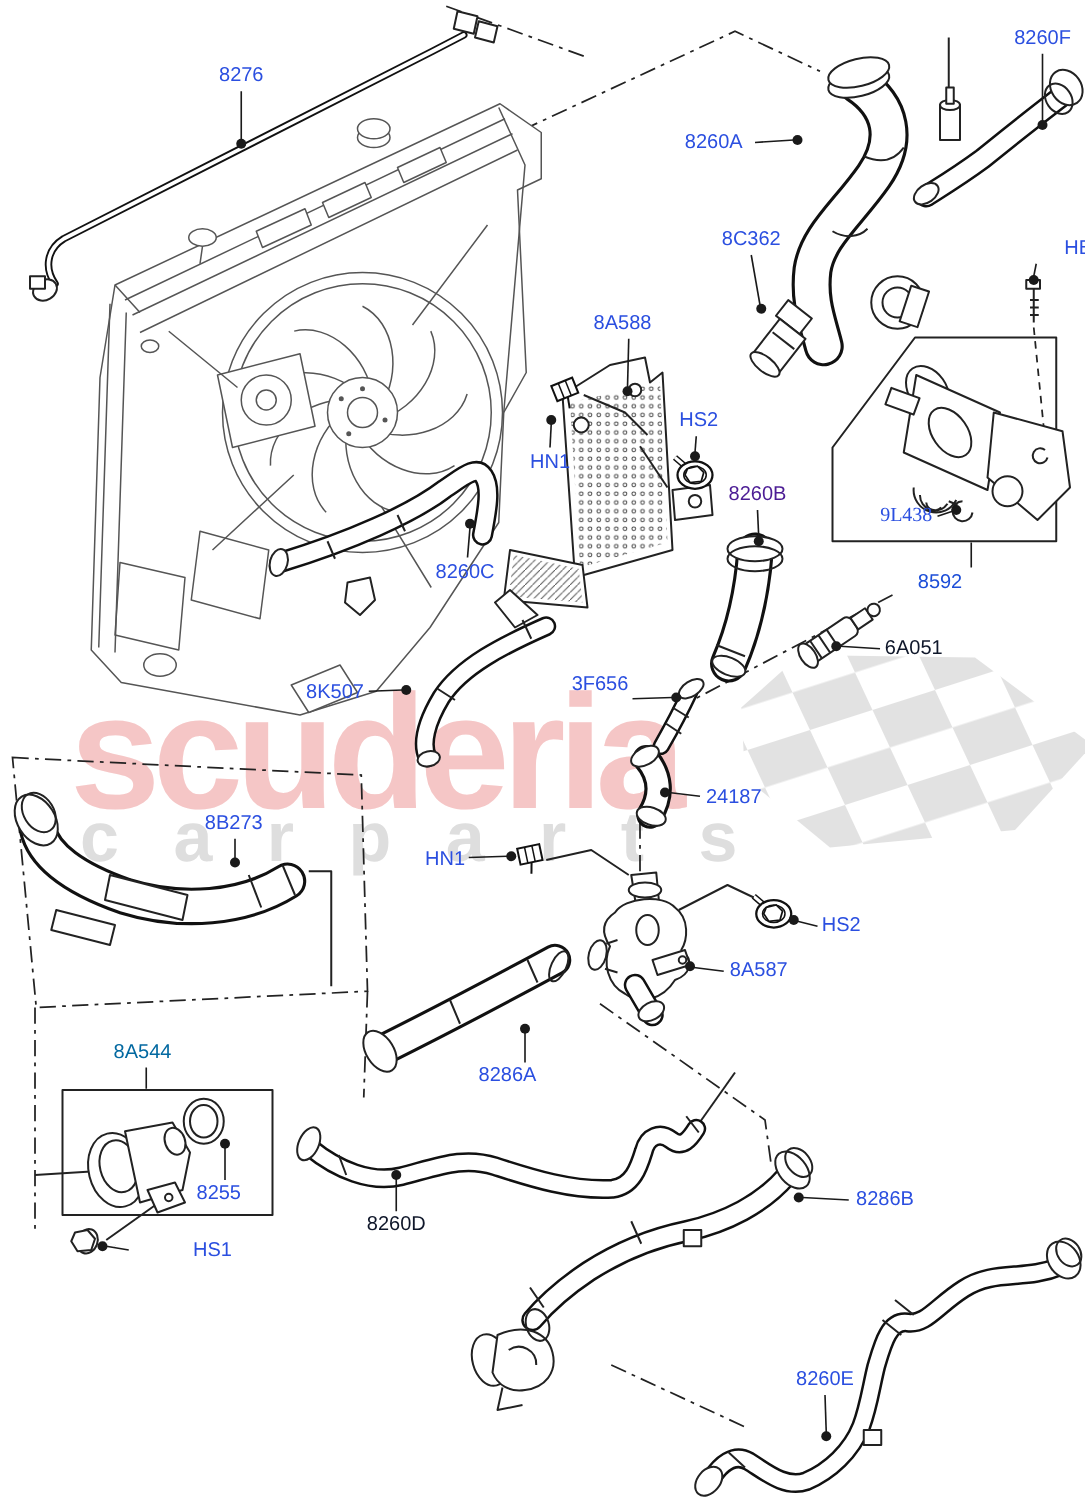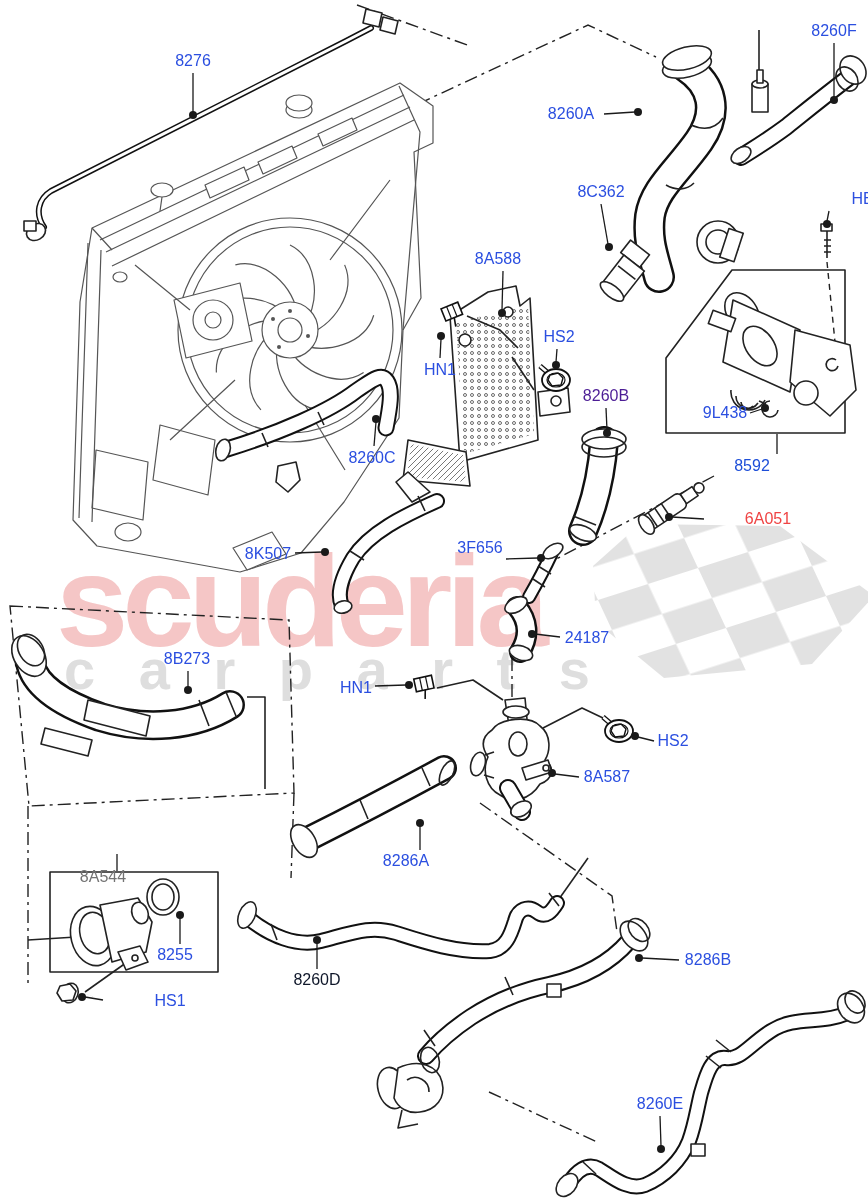--- a/index.html
+++ b/index.html
@@ -412,32 +412,32 @@
 <div id="callout-layer">
       <div class="callout" style="left: 193px; top: 61px; color: rgb(43, 79, 224);">8276</div>
       <div class="callout" style="left: 834px; top: 31px; color: rgb(43, 79, 224);">8260F</div>
       <div class="callout" style="left: 571px; top: 114px; color: rgb(43, 79, 224);">8260A</div>
       <div class="callout" style="left: 601px; top: 192px; color: rgb(43, 79, 224);">8C362</div>
       <div class="callout" style="left: 832px; top: 199px; color: rgb(43, 79, 224); margin-left: 35px;">HB1</div>
       <div class="callout" style="left: 498px; top: 259px; color: rgb(43, 79, 224);">8A588</div>
       <div class="callout" style="left: 559px; top: 337px; color: rgb(43, 79, 224);">HS2</div>
       <div class="callout" style="left: 440px; top: 370px; color: rgb(43, 79, 224);">HN1</div>
       <div class="callout" style="left: 606px; top: 396px; color: #4c1d95;">8260B</div>
-      <div class="callout" style="left: 725px; top: 413px; color: rgb(43, 79, 224);">9L438</div>
+      <div class="callout" style="left: 725px; top: 413px; color: rgb(43, 79, 224); font-family: Liberation Serif, serif;">9L438</div>
       <div class="callout" style="left: 728px; top: 466px; color: #1d4ed8; margin-left: 24px;">8592</div>
       <div class="callout" style="left: 372px; top: 458px; color: rgb(43, 79, 224);">8260C</div>
-      <div class="callout" style="left: 768px; top: 519px; color: #ef4444;">6A051</div>
+      <div class="callout" style="left: 731px; top: 519px; color: #0f172a;">6A051</div>
       <div class="callout" style="left: 268px; top: 554px; color: rgb(43, 79, 224);">8K507</div>
       <div class="callout" style="left: 480px; top: 548px; color: rgb(43, 79, 224);">3F656</div>
       <div class="callout" style="left: 587px; top: 638px; color: rgb(43, 79, 224);">24187</div>
       <div class="callout" style="left: 187px; top: 659px; color: rgb(43, 79, 224);">8B273</div>
       <div class="callout" style="left: 356px; top: 688px; color: rgb(43, 79, 224);">HN1</div>
       <div class="callout" style="left: 673px; top: 741px; color: rgb(43, 79, 224);">HS2</div>
       <div class="callout" style="left: 607px; top: 777px; color: rgb(43, 79, 224);">8A587</div>
-      <div class="callout" style="left: 103px; top: 842px; color: #737373; margin-top: 35px;">8A544</div>
+      <div class="callout" style="left: 114px; top: 842px; color: #0369a1;">8A544</div>
       <div class="callout" style="left: 406px; top: 861px; color: rgb(43, 79, 224);">8286A</div>
       <div class="callout" style="left: 175px; top: 955px; color: rgb(43, 79, 224);">8255</div>
       <div class="callout" style="left: 317px; top: 980px; color: #0f172a;">8260D</div>
       <div class="callout" style="left: 708px; top: 960px; color: rgb(43, 79, 224);">8286B</div>
       <div class="callout" style="left: 122px; top: 1001px; color: rgb(43, 79, 224); margin-left: 48px;">HS1</div>
       <div class="callout" style="left: 660px; top: 1104px; color: rgb(43, 79, 224);">8260E</div>
     </div>
 
 </div>
 

